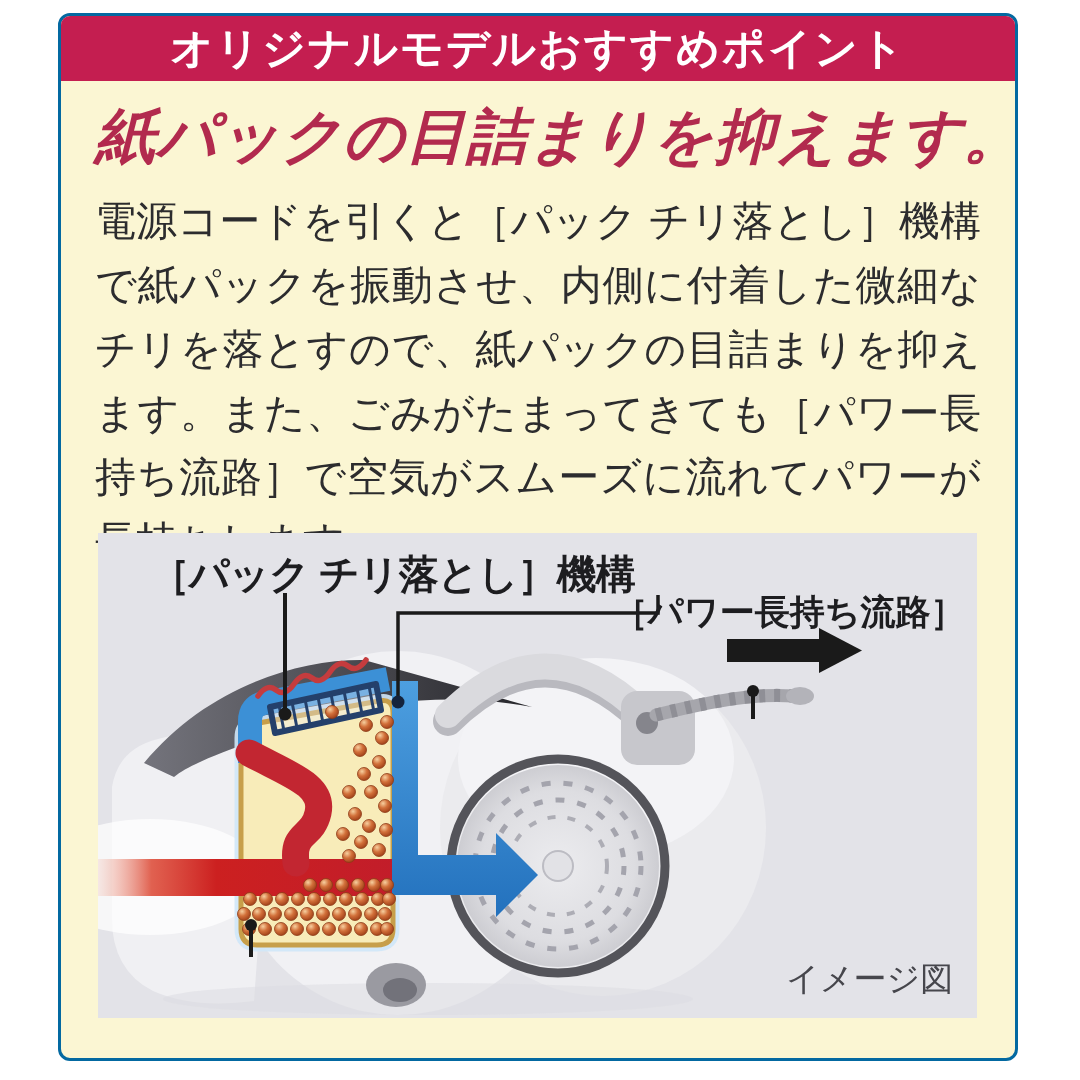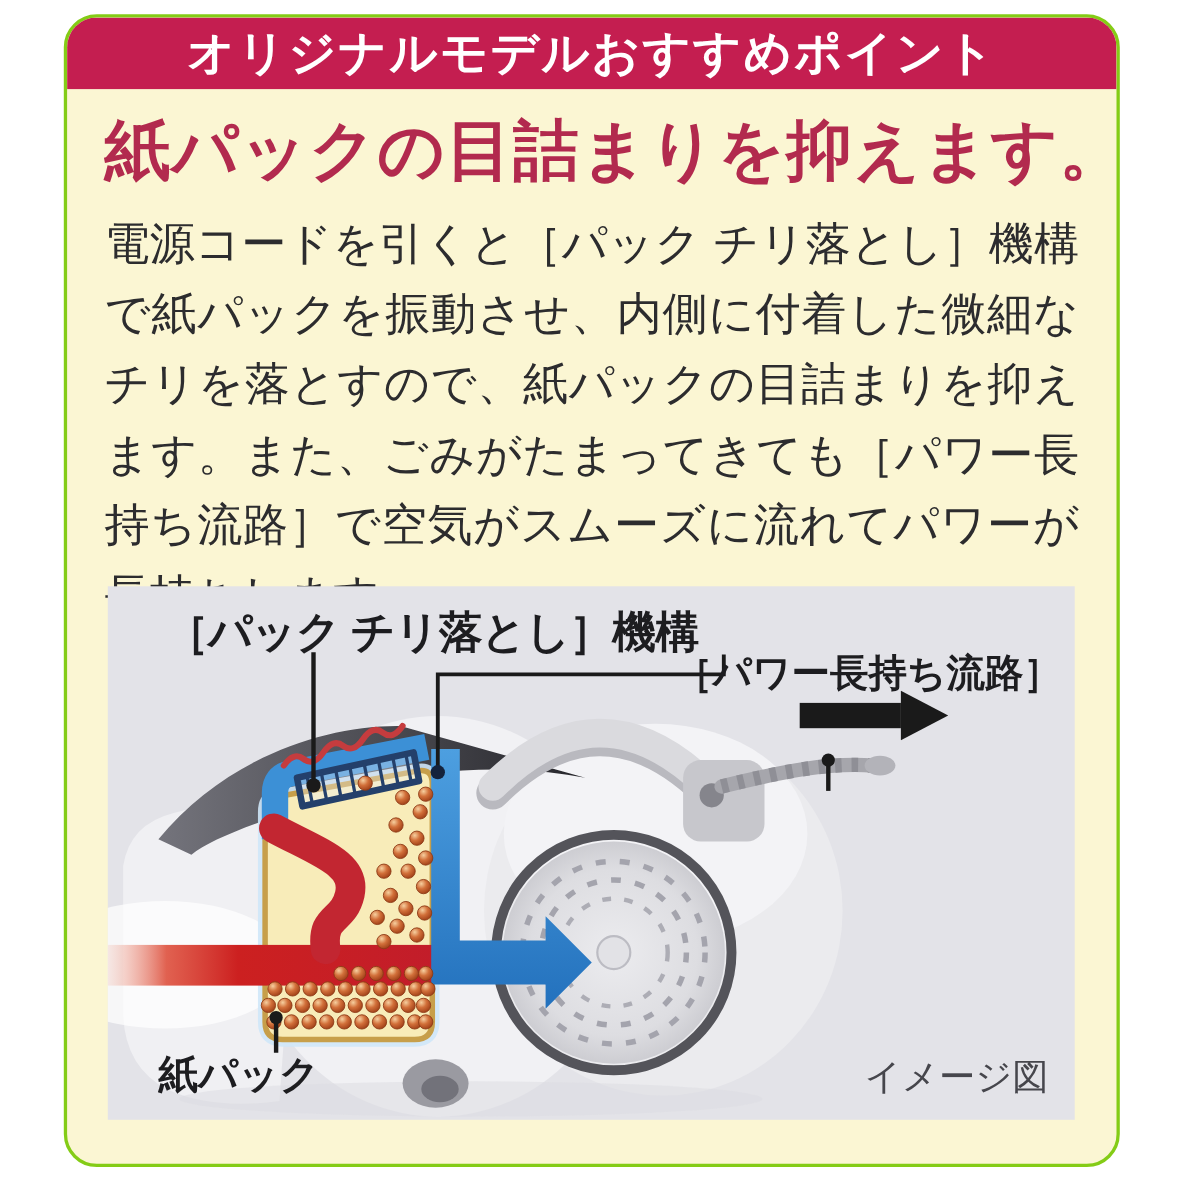--- a/index.html
+++ b/index.html
@@ -2,30 +2,30 @@
 <html><head>
 <meta charset="utf-8">
 <style>
   html,body{margin:0;padding:0;}
   body{
     width:1080px;height:1080px;position:relative;background:#ffffff;
     font-family:"Liberation Sans", sans-serif;overflow:hidden;
   }
   .card{
     position:absolute;left:58px;top:13px;width:954px;height:1042px;
-    background:#fbf6d3;border:3px solid #84cc16;border-radius:30px;
+    background:#fbf6d3;border:3px solid #0369a1;border-radius:12px;
     overflow:hidden;box-sizing:content-box;
   }
   .band{
     height:65px;background:#c41e50;display:flex;align-items:center;justify-content:center;
     color:#ffffff;font-size:43px;font-weight:bold;letter-spacing:2px;
   }
   .headline{
     margin:20px 34px 0;color:#b22a4e;font-size:60px;font-weight:bold;
-    line-height:1.2;letter-spacing:1px;white-space:nowrap;
+    line-height:1.2;letter-spacing:1px;white-space:nowrap;font-style:italic;
   }
   .bodytext{
     margin:16px 34px 0;width:886px;color:#2c2c2e;font-size:41px;line-height:64px;
     font-weight:500;text-align:justify;text-justify:inter-ideograph;
   }
   .panel{
     position:absolute;left:37px;top:517px;width:879px;height:485px;
     background:#e3e3e8;
   }
   .panel svg{position:absolute;left:0;top:0;}
@@ -190,16 +190,15 @@
       <g fill="#1a1a1a" stroke="none">
         <circle cx="187" cy="181" r="6.5"></circle>
         <circle cx="300" cy="169" r="6.5" fill="#14233c"></circle>
         <circle cx="655" cy="158" r="6"></circle>
         <circle cx="153" cy="392" r="6"></circle>
       </g>
     </svg>
 
     <div class="lbl lbl-mech">［パック チリ落とし］機構</div>
     <div class="lbl lbl-path">［パワー長持ち流路］</div>
-    <div class="lbl lbl-pack">紙パック</div>
     <div class="lbl lbl-note">イメージ図</div>
   </div>
 </div>
 
 </body></html>

